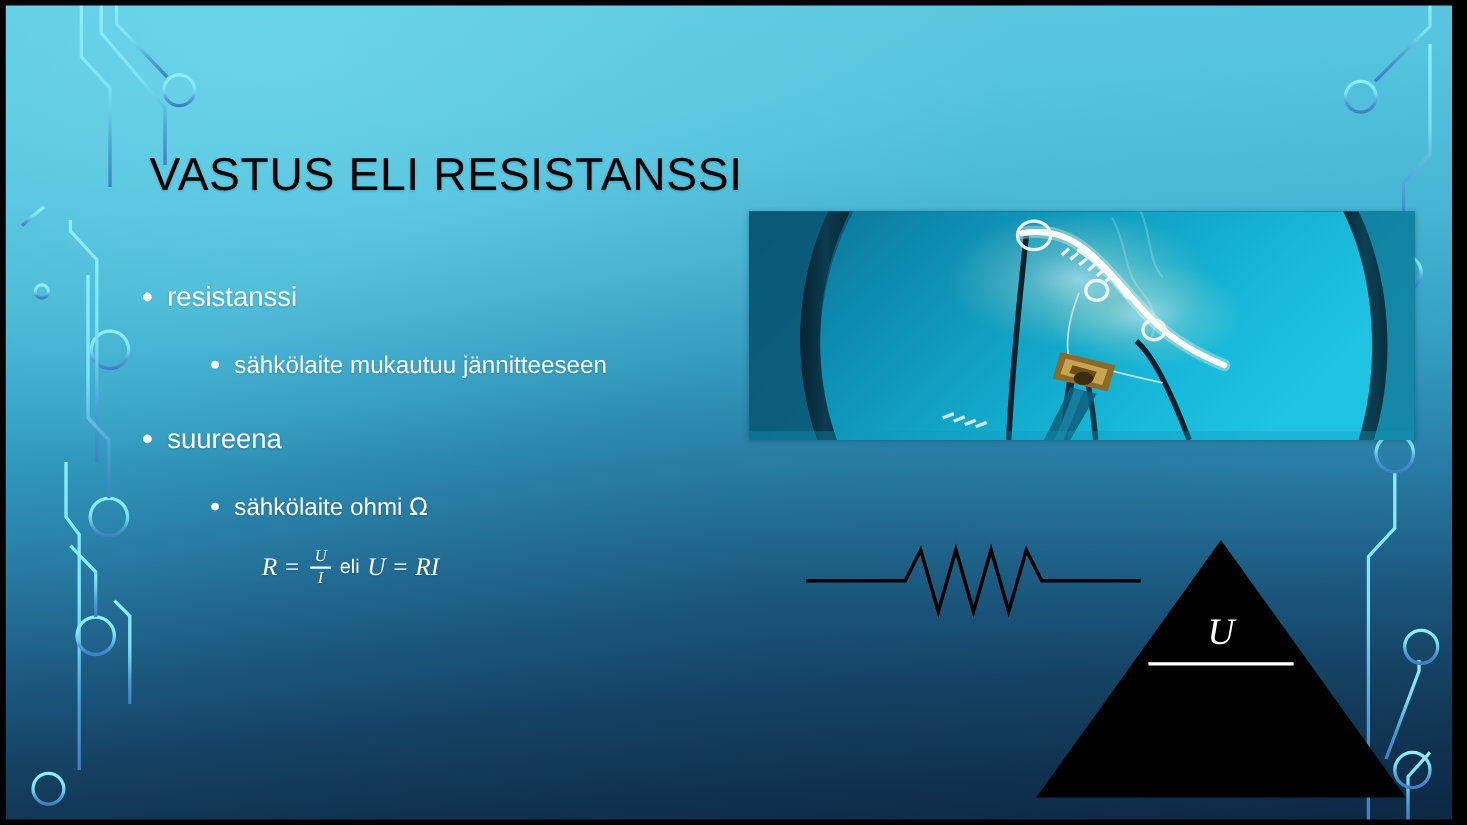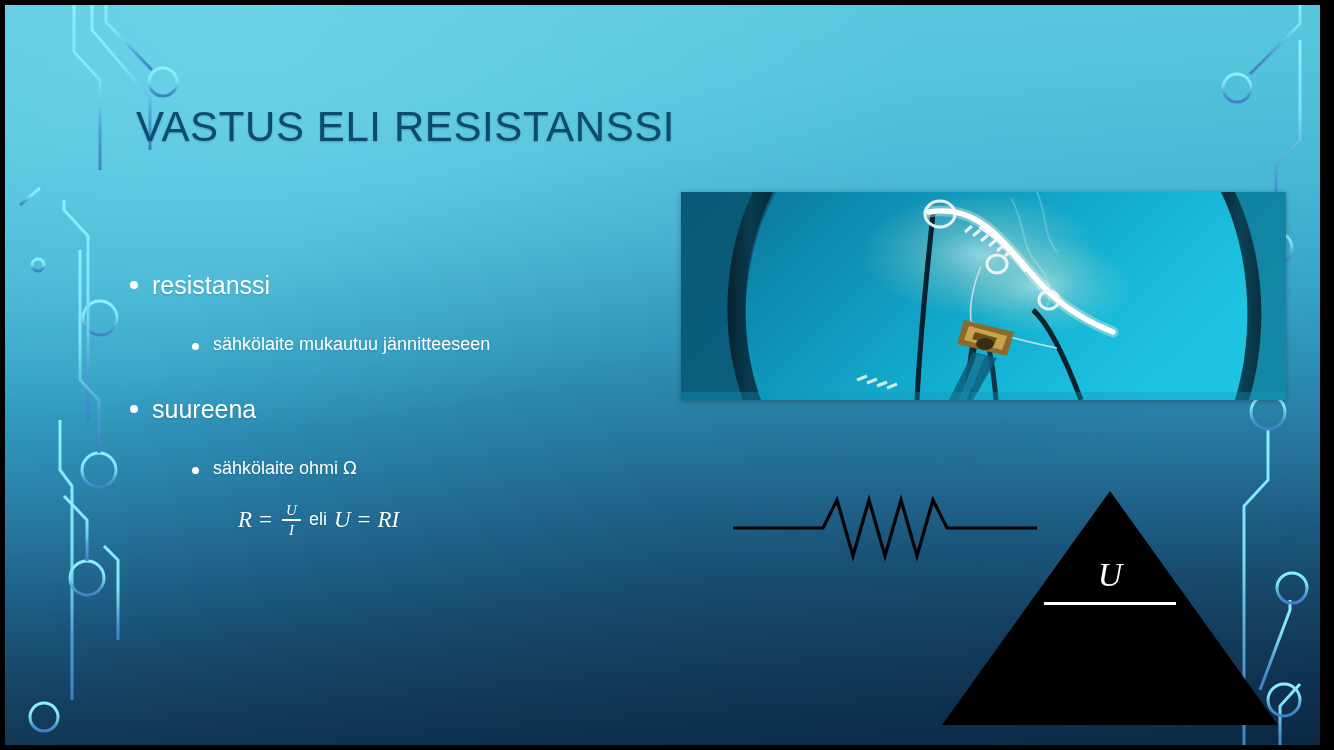--- a/index.html
+++ b/index.html
@@ -77,46 +77,46 @@
     z-index: 5;
     pointer-events: none;
   }
   .circuit-left { left: 0; width: 185px; }
   .circuit-right { right: 0; width: 130px; }
 
   
   .title {
     position: absolute;
     left: 136px;
-    top: 104px;
+    top: 136px;
     z-index: 20;
-    color: #0c4a6e;
+    color: #000000;
     font-size: 42px;
     letter-spacing: 0.6px;
     font-weight: 400;
     line-height: 1.1;
     text-shadow: 0 1px 2px rgba(0,40,60,0.25);
   }
 
   
   .body-list {
     position: absolute;
     left: 130px;
-    top: 270px;
+    top: 255px;
     width: 560px;
     z-index: 20;
     color: #ffffff;
   }
   .bullet-row {
     display: flex;
     align-items: flex-start;
     text-shadow: 0 1px 2px rgba(0,40,60,0.22);
   }
   .lvl1 { margin-bottom: 32px; font-size: 25px; }
-  .lvl2 { margin-bottom: 22px; font-size: 18px; margin-left: 62px; }
+  .lvl2 { margin-bottom: 22px; font-size: 22px; margin-left: 62px; }
   .dot {
     flex: 0 0 auto;
     display: inline-block;
     border-radius: 50%;
     background: #ffffff;
   }
   .lvl1 .dot { width: 8px; height: 8px; margin-top: 11px; margin-right: 14px; }
   .lvl2 .dot { width: 7px; height: 7px; margin-top: 10px; margin-right: 14px; }
   .bullet-text { line-height: 1.25; }
 

